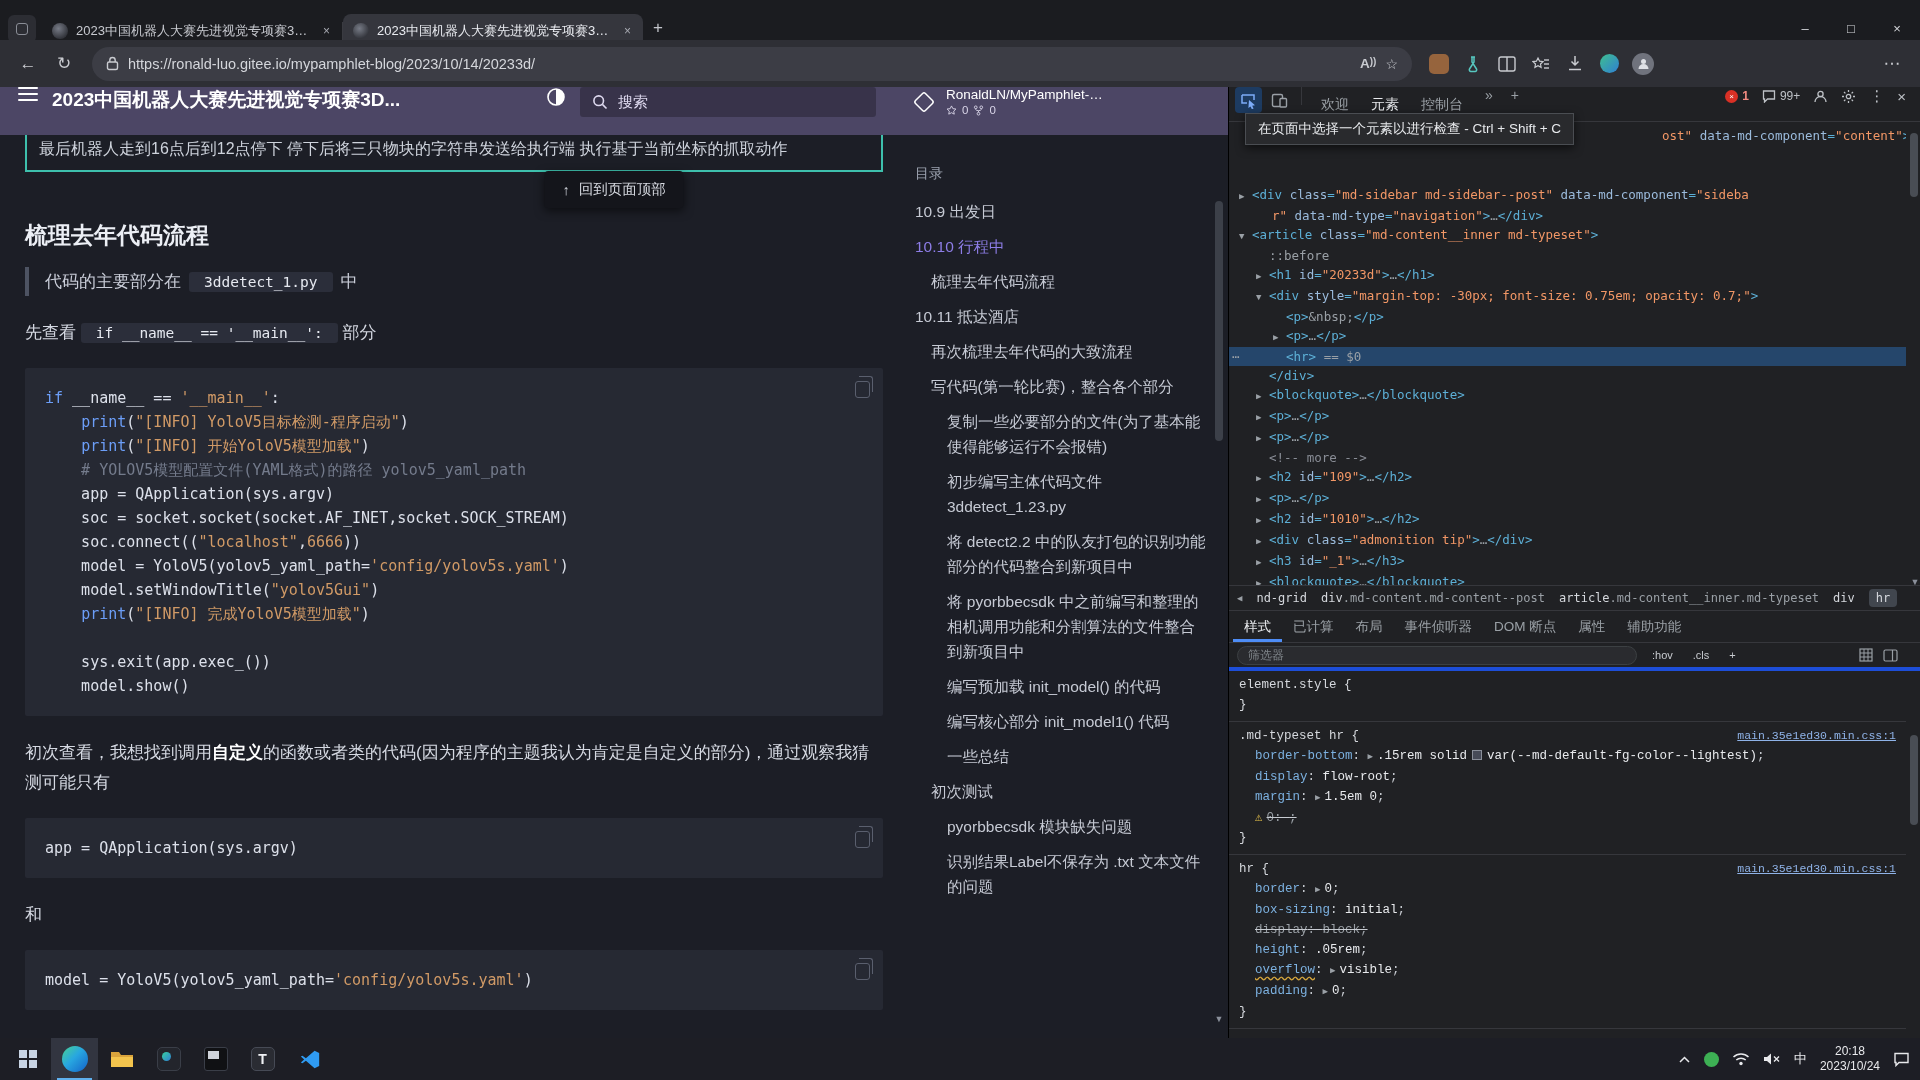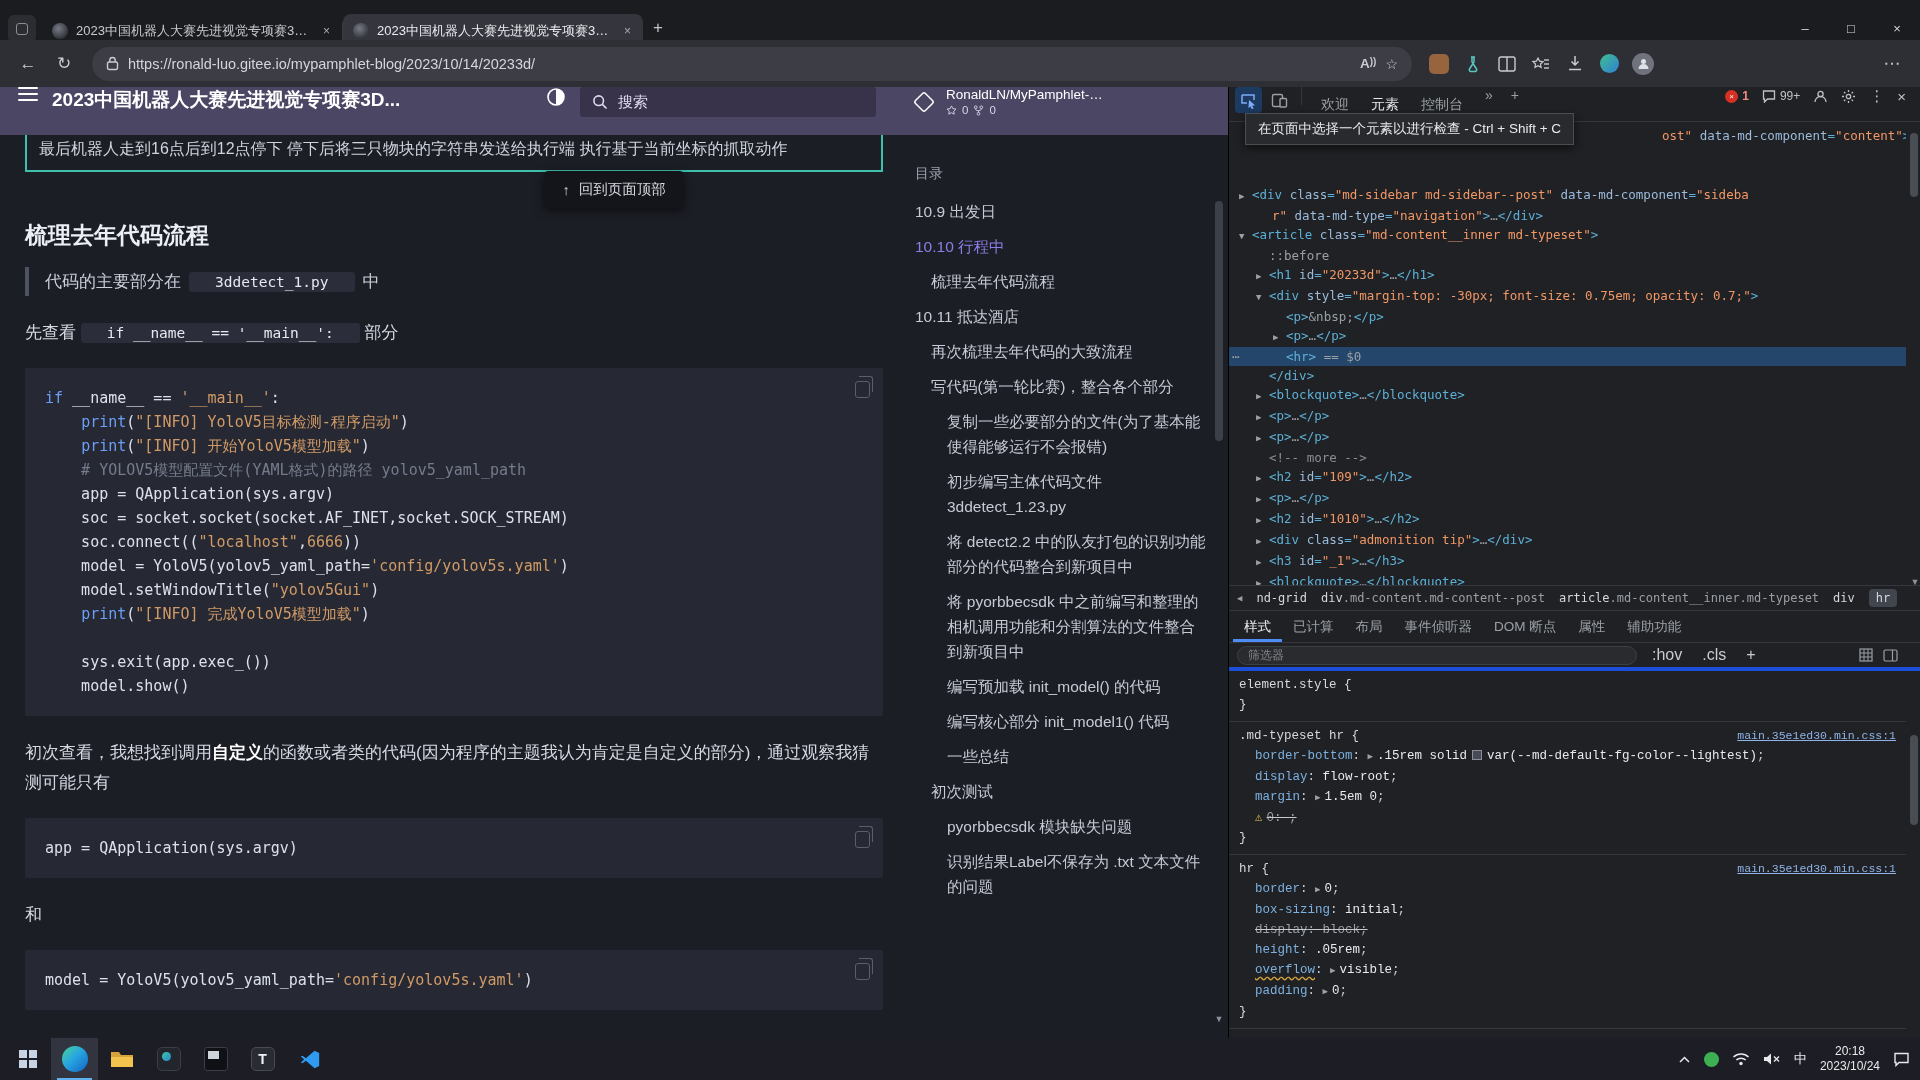--- a/index.html
+++ b/index.html
@@ -45,21 +45,21 @@
   .repo-name{font-size:13.5px;color:#fff;white-space:nowrap}
   .repo-stats{display:flex;align-items:center;gap:5px;font-size:11.5px;color:#d9d5e8;margin-top:2px}
   .page-body{position:relative;height:903px}
   .content-col{position:absolute;left:25px;top:0;width:858px}
   .teal-box{height:37px;border:2px solid #3ec0ad;border-top:none;padding:4px 12px;font-size:16px;color:#ced3dc;white-space:nowrap;overflow:hidden}
   .back-top{position:absolute;left:50%;transform:translateX(-50%);top:36px;background:#14151b;border-radius:4px;padding:9px 18px;display:flex;align-items:center;gap:9px;color:#d6d9e0;font-size:14.5px;box-shadow:0 3px 10px rgba(0,0,0,.55);z-index:5}
   .page-h2{margin-top:48px;font-size:23px;font-weight:700;color:#eceff5}
   .bq{margin-top:16px;border-left:4px solid #4d5362;padding:3px 0 3px 16px;font-size:17px;color:#c9cdd8;display:flex;align-items:center;gap:8px;flex-wrap:wrap}
   .para{margin-top:22px;font-size:17px;line-height:30px;color:#d5d9e2}
   .para .b{font-weight:700;color:#fff}
-  .inline-code{background:#2b2e3a;border-radius:3px;padding:2px 26px;font-family:"DejaVu Sans Mono",monospace;font-size:14.5px;color:#e6e9f0}
+  .inline-code{background:#2b2e3a;border-radius:3px;padding:2px 15px;font-family:"DejaVu Sans Mono",monospace;font-size:14.5px;color:#e6e9f0}
   .codeblock{position:relative;margin-top:20px;background:#262933;border-radius:2px;padding:18px 20px}
   .code-lines{font-family:"DejaVu Sans Mono",monospace;font-size:15px;line-height:24px;color:#dce0ea}
   .cl{white-space:pre}
   .sy-k{color:#6c9ef8}.sy-s{color:#d19a66}.sy-n{color:#d19a66}.sy-c{color:#747b8c}
   .copy-ic{position:absolute;top:13px;right:13px;width:15px;height:17px;border:1.6px solid #5a5f6e;border-radius:3px}
   .copy-ic::before{content:"";position:absolute;top:-6px;left:3px;width:13px;height:15px;border-top:1.6px solid #5a5f6e;border-right:1.6px solid #5a5f6e;border-radius:0 3px 0 0}
   .toc-col{position:absolute;left:915px;top:30px;width:292px}
   .toc-title{font-size:14px;color:#9ba1ae;margin-bottom:16px}
   .toc-item{font-size:15.5px;line-height:25px;margin:10px 0;color:#c6cad4;cursor:pointer}
   .toc-item.lvl1{padding-left:16px}
@@ -98,21 +98,21 @@
   .crumb{white-space:nowrap}
   .crumb-name{color:#d5d8dd}
   .crumb-cls{color:#9aa0a6}
   .crumb.sel{background:#41464e;border-radius:4px;padding:2px 7px}
   .style-tabs{position:absolute;top:524px;left:0;right:0;height:32px;border-bottom:1px solid #36373c;display:flex;align-items:stretch;padding:0 4px}
   .st-tab{display:flex;align-items:center;padding:0 11px;font-size:13.5px;color:#9aa0a6;white-space:nowrap;cursor:pointer}
   .st-tab.active{color:#e8eaed;box-shadow:inset 0 -3px 0 #4e8df6}
   .filter-row{position:absolute;top:556px;left:0;right:0;height:28px;border-bottom:4px solid #1d4ed8;display:flex;align-items:center;gap:10px;padding:0 8px}
   .filter-input{width:400px;height:19px;background:#2a2b2f;border:1px solid #3c4043;border-radius:10px;color:#d5d8dd;font-size:12px;padding:0 10px;outline:none}
   .filter-input::placeholder{color:#80868b}
-  .tog{font-size:16px;color:#c8cbd0;padding:2px 5px;border-radius:3px;cursor:pointer}
+  .tog{font-size:11px;color:#c8cbd0;padding:2px 5px;border-radius:3px;cursor:pointer}
   .filter-icons{margin-left:auto;display:flex;gap:10px;align-items:center;padding-right:14px}
   .styles-pane{position:absolute;top:584px;left:0;right:14px;bottom:0;overflow:hidden;font-family:Liberation Mono, monospace;font-size:12.5px;line-height:20px;color:#c8ccd2}
   .css-rule{padding:4px 10px 6px;border-bottom:1px solid #36373c}
   .rule-head{display:flex;justify-content:space-between;align-items:baseline}
   .css-sel{color:#d5d8dd}
   .css-link{color:#8fb3e8;text-decoration:underline;font-size:11.5px;cursor:pointer}
   .css-line{padding-left:16px}
   .prop{color:#7cb1e0}
   .val{color:#e8eaed}
   .pu{color:#c8ccd2}

